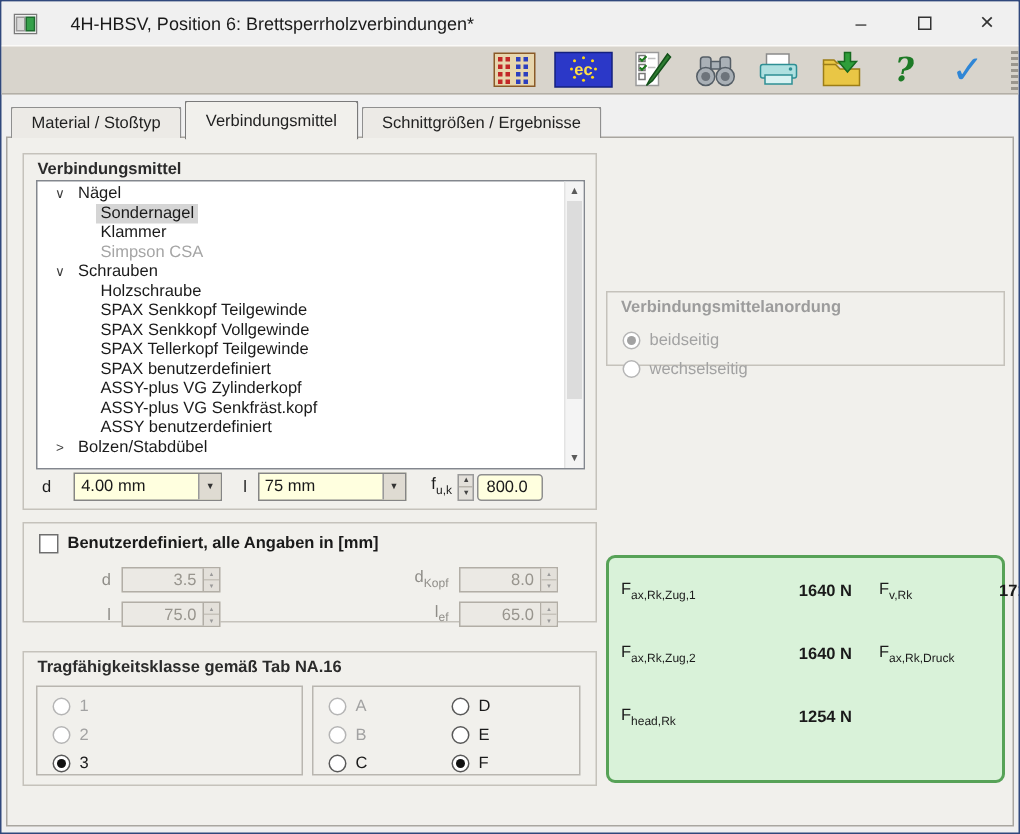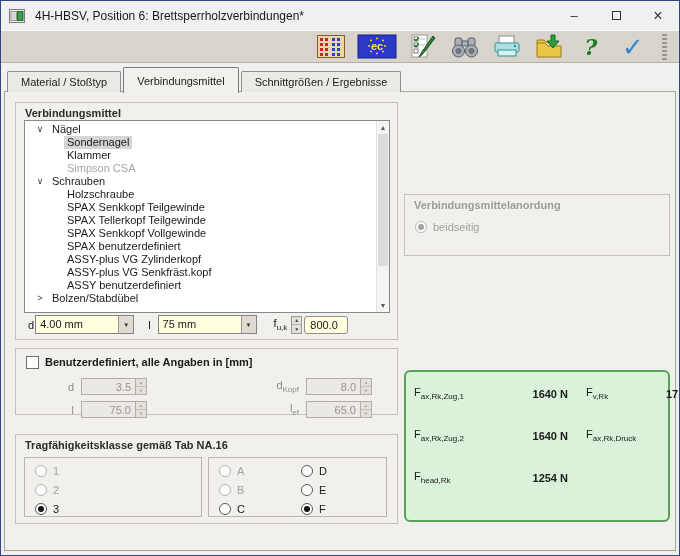--- a/index.html
+++ b/index.html
@@ -1,27 +1,27 @@
 <!DOCTYPE html>
 <html><head>
 <meta charset="utf-8">
 <style>
   html,body{margin:0;padding:0;background:#8a8a8a;}
   *{box-sizing:border-box;}
   .window{position:relative;width:680px;height:556px;border:1px solid #30487c;background:#f0f0f0;
     font-family:"Liberation Sans",sans-serif;font-size:11px;color:#1a1a1a;overflow:hidden;}
   
-  .titlebar{height:29px;display:flex;align-items:center;background:#f0f0f0;padding-left:8px;gap:10px;}
+  .titlebar{height:29px;display:flex;align-items:center;background:#f0f0f0;padding-left:8px;gap:22px;}
   .title-text{font-size:12px;white-space:nowrap;}
   .win-controls{margin-left:auto;display:flex;height:100%;}
   .win-btn{width:42px;display:flex;align-items:center;justify-content:center;color:#333;font-size:13px;}
   .max-box{width:9px;height:9px;border:1px solid #333;}
   
   .toolbar{height:33px;background:#d8d4cc;border-top:1px solid #fbfaf8;border-bottom:1px solid #b3afa7;
-    display:flex;align-items:center;justify-content:flex-end;gap:8px;padding-right:12px;}
+    display:flex;align-items:center;justify-content:flex-end;gap:8px;padding-right:0;}
   .tool-icon{width:34px;height:28px;display:flex;align-items:center;justify-content:center;}
   .q-glyph{font:bold italic 22px "DejaVu Serif",serif;color:#1d7a26;}
   .ck-glyph{font:bold 26px "DejaVu Sans",sans-serif;color:#2f86d6;}
   .grip{width:5px;height:26px;margin-left:4px;
     background:repeating-linear-gradient(180deg,#9a968e 0 2px,rgba(0,0,0,0) 2px 4px);}
   
   .tabstrip{position:absolute;top:63px;left:6px;display:flex;align-items:flex-end;z-index:3;height:28px;}
   .tab{padding:4px 13px 4px;border:1px solid #8f8f8f;border-bottom:none;background:#eceae6;
     margin-right:2px;border-radius:2px 2px 0 0;color:#222;cursor:default;}
   .tab.active{background:#f1f0ec;padding-top:7px;padding-bottom:6px;position:relative;top:1px;border-color:#7a7a7a;}
@@ -239,24 +239,24 @@
               <span class="chevron">∨</span>
               <span class="cat-label">Schrauben</span>
             </div>
             <div class="tree-row">
               <span class="item-label">Holzschraube</span>
             </div>
             <div class="tree-row">
               <span class="item-label">SPAX Senkkopf Teilgewinde</span>
             </div>
             <div class="tree-row">
+              <span class="item-label">SPAX Senkkopf Vollgewinde</span>
+            </div>
+            <div class="tree-row">
               <span class="item-label">SPAX Tellerkopf Teilgewinde</span>
-            </div>
-            <div class="tree-row">
-              <span class="item-label">SPAX Senkkopf Vollgewinde</span>
             </div>
             <div class="tree-row">
               <span class="item-label">SPAX benutzerdefiniert</span>
             </div>
             <div class="tree-row">
               <span class="item-label">ASSY-plus VG Zylinderkopf</span>
             </div>
             <div class="tree-row">
               <span class="item-label">ASSY-plus VG Senkfräst.kopf</span>
             </div>
@@ -269,21 +269,21 @@
             </div>
           </div>
         <div class="scroll">
           <div class="s-arrow">▲</div>
           <div class="s-thumb"></div>
           <div class="s-arrow s-down">▼</div>
         </div>
       </div>
       <div class="inline-row">
         <span class="lab" style="margin-left:12px;">d</span>
-        <div class="combo" style="margin-left:1px;">
+        <div class="combo" style="margin-left:15px;">
           <span class="combo-text">4.00 mm</span>
           <span class="combo-btn">▼</span>
         </div>
         <span class="lab" style="margin-left:14px;">l</span>
         <div class="combo" style="margin-left:7px;">
           <span class="combo-text">75 mm</span>
           <span class="combo-btn">▼</span>
         </div>
         <span class="lab" style="margin-left:17px;"><span>f</span><sub>u,k</sub></span>
         <div class="spin" style="margin-left:4px;">
@@ -373,26 +373,30 @@
             <span>E</span>
           </div>
           <div class="radio-row selected">
             <span class="rdot"></span>
             <span>F</span>
           </div>
         </div>
     </div>
 
 
-    <div class="groupbox dis" style="left:399px;top:102px;width:266px;height:62px;">
+    <div class="groupbox dis" style="left:399px;top:102px;width:266px;height:50px;">
       <div class="gtitle">Verbindungsmittelanordung</div>
       <div id="arrangement-radios" style="position:absolute;left:10px;top:22px;">
           <div class="radio-row selected disabled">
             <span class="rdot"></span>
             <span>beidseitig</span>
+          </div>
+          <div class="radio-row disabled">
+            <span class="rdot"></span>
+            <span>wechselseitig</span>
           </div>
         </div>
     </div>
 
     <div class="results" id="results-panel" style="left: 399px; top: 278px; width: 266px; height: 152px; background: rgb(217, 242, 217); border-color: rgb(87, 162, 87);">
       <div class="rgrid" id="results-grid">
           <div class="r-label">F<sub>ax,Rk,Zug,1</sub></div>
           <div class="r-value">1640 N</div>
           <div class="r-label">F<sub>v,Rk</sub></div>
           <div class="r-value">1717 N</div>

